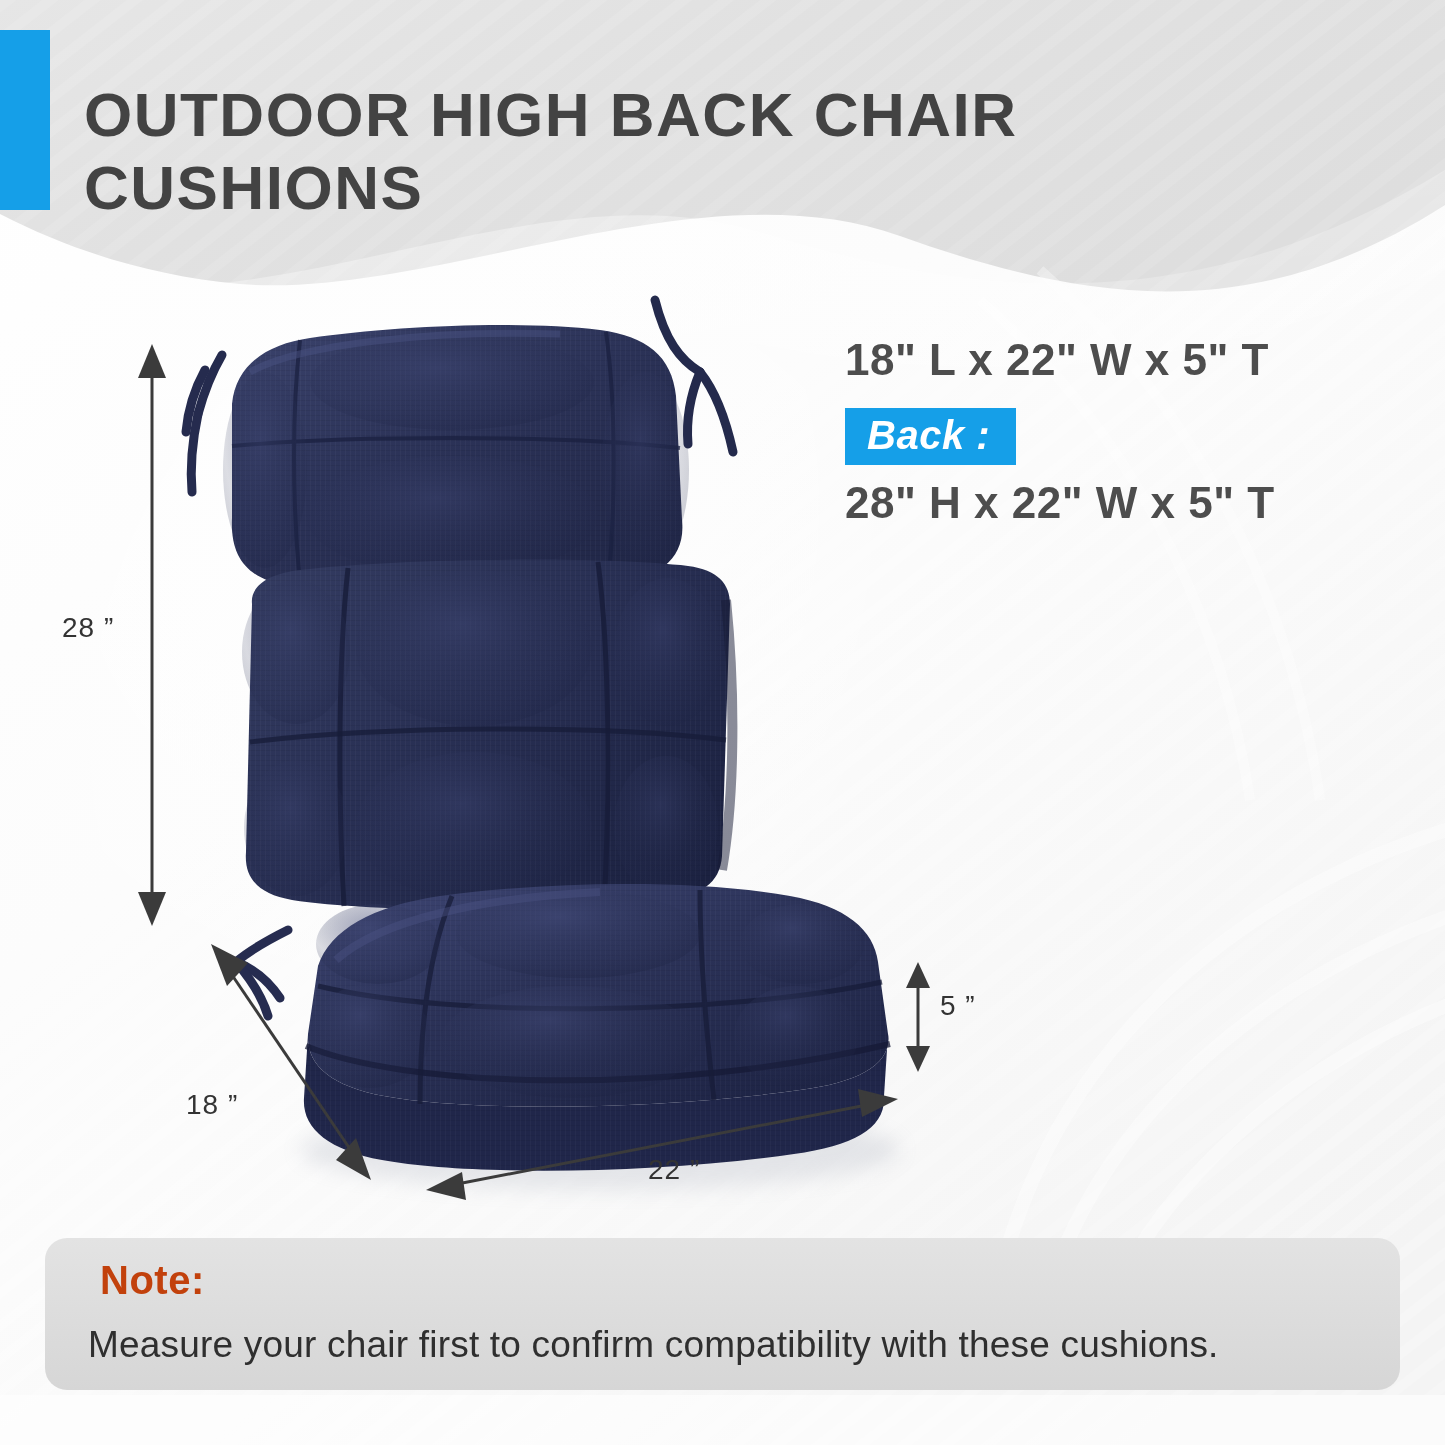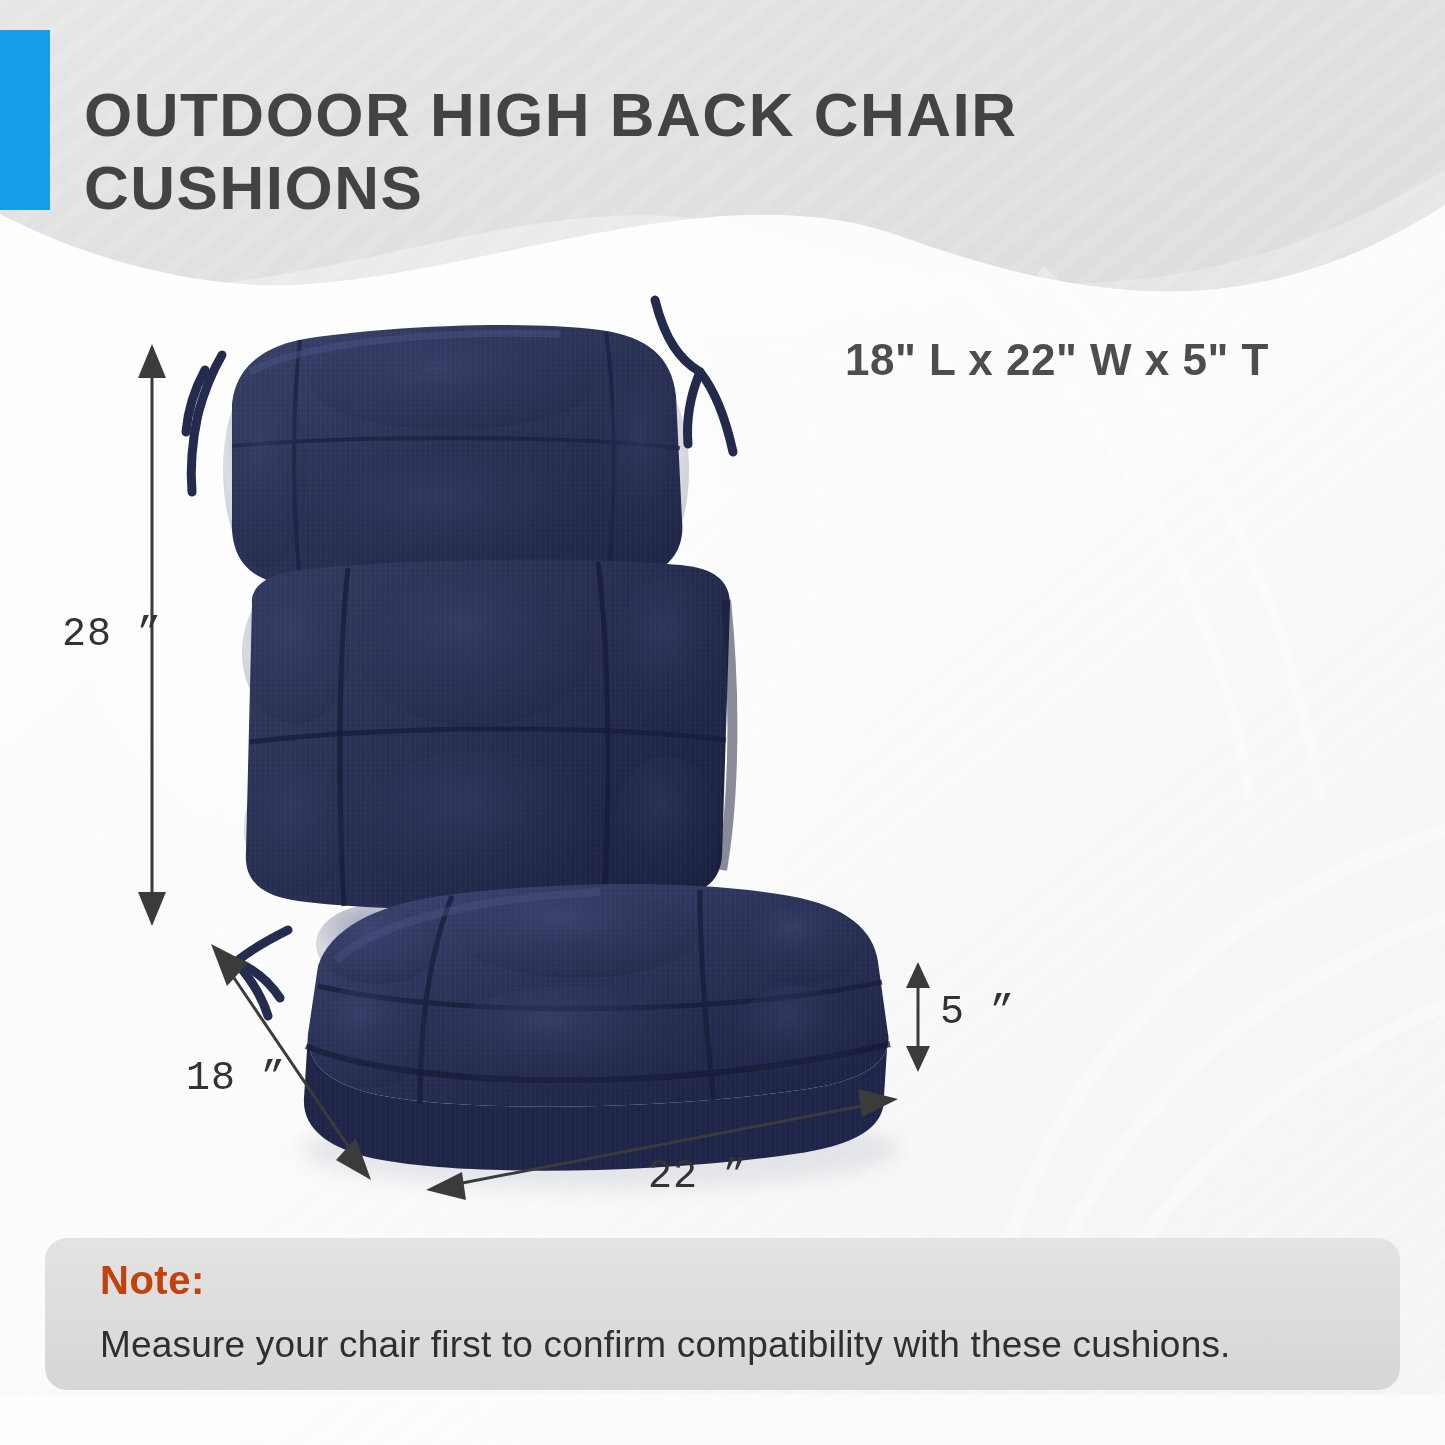--- a/index.html
+++ b/index.html
@@ -34,40 +34,40 @@
     padding:6px 26px 9px 22px;line-height:1.05;
     letter-spacing:0.5px;white-space:nowrap;
   }
   .spec-value{
     margin-top:14px;color:#4d4d4d;font-weight:700;
     font-size:44px;line-height:1.1;letter-spacing:0.5px;white-space:nowrap;
   }
 
   
   .dim-label{
-    position:absolute;color:#333333;font-size:40px;font-weight:400;
-    letter-spacing:1px;white-space:nowrap;font-family:Liberation Mono, monospace;
+    position:absolute;color:#333333;font-size:28px;font-weight:400;
+    letter-spacing:1px;white-space:nowrap;
   }
   .dim-28{left:62px;top:612px;}
-  .dim-18{left:186px;top:1056px;}
+  .dim-18{left:186px;top:1089px;}
   .dim-22{left:648px;top:1154px;text-align:center;}
   .dim-5 {left:940px;top:990px;}
 
   
   .note-box{
     position:absolute;left:45px;top:1238px;width:1355px;height:152px;
     background:linear-gradient(180deg,#e3e3e3 0%,#dcdcdc 55%,#d6d6d6 100%);
     border-radius:22px;
   }
   .note-title{
     position:absolute;left:100px;top:1258px;
     font-size:40px;font-weight:700;color:#c2410c;letter-spacing:0.5px;
   }
   .note-text{
-    position:absolute;left:100px;top:1324px;width:1290px;
+    position:absolute;left:88px;top:1324px;width:1290px;
     font-size:37px;font-weight:400;color:#2f2f2f;letter-spacing:0.2px;
   }
 </style>
 </head>
 <body>
 
 <div id="stage">
 
   <svg class="bg-svg" viewBox="0 0 1445 1445">
     <defs>
@@ -345,20 +345,24 @@
     </g>
   </svg>
 
   <div class="header-accent"></div>
   <h1 class="title">OUTDOOR HIGH BACK CHAIR CUSHIONS</h1>
 
   <div class="specs">
     <div class="spec-block">
       <div class="spec-value">18" L x 22" W x 5" T</div>
     </div>
+    <div class="spec-block">
+      <div class="spec-badge">Back :</div>
+      <div class="spec-value">28" H x 22" W x 5" T</div>
+    </div>
   </div>
 
   <div class="dim-label dim-28">28 ”</div>
   <div class="dim-label dim-18">18 ”</div>
   <div class="dim-label dim-22">22 ”</div>
   <div class="dim-label dim-5">5 ”</div>
 
   <div class="note-box"></div>
   <div class="note-title">Note:</div>
   <div class="note-text">Measure your chair first to confirm compatibility with these cushions.</div>

